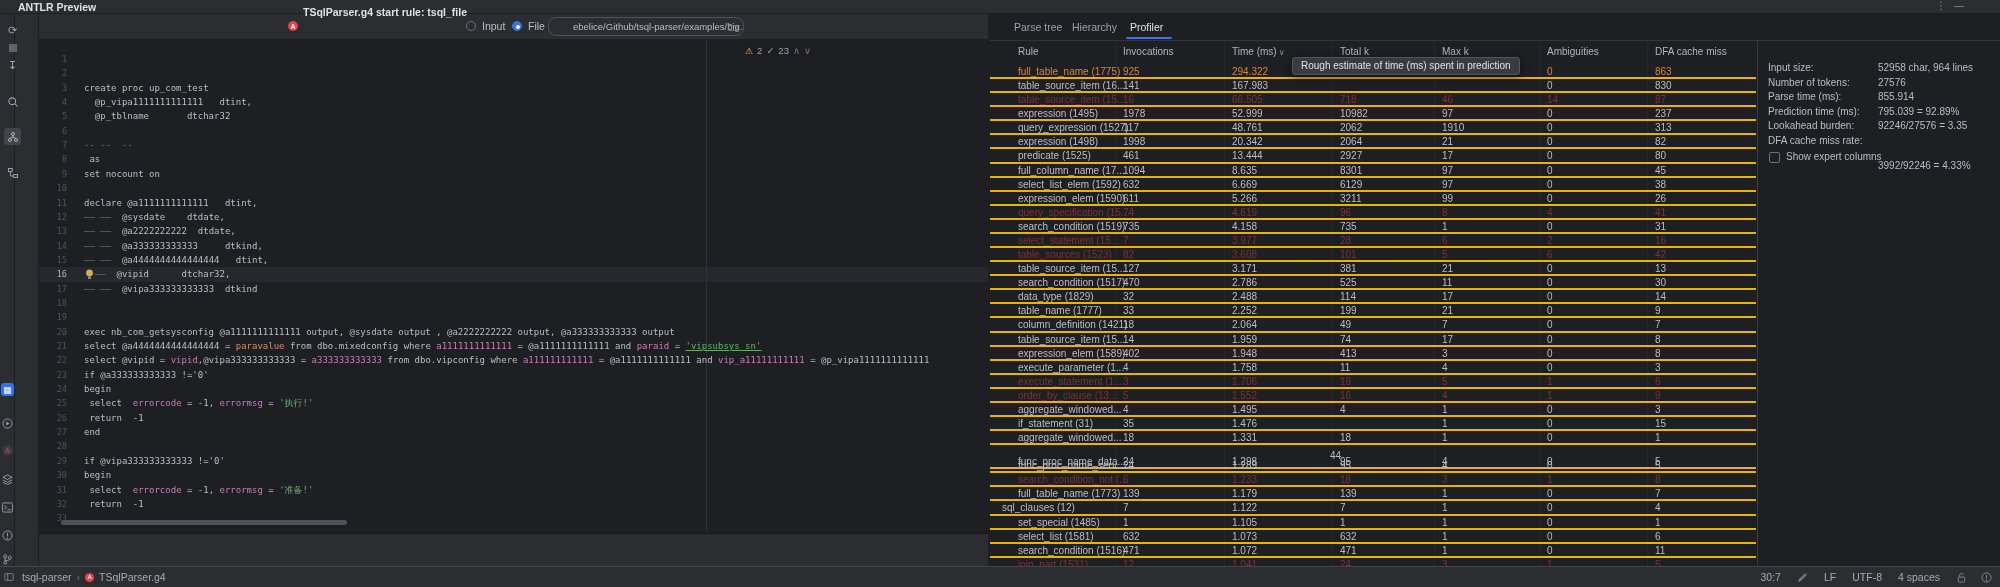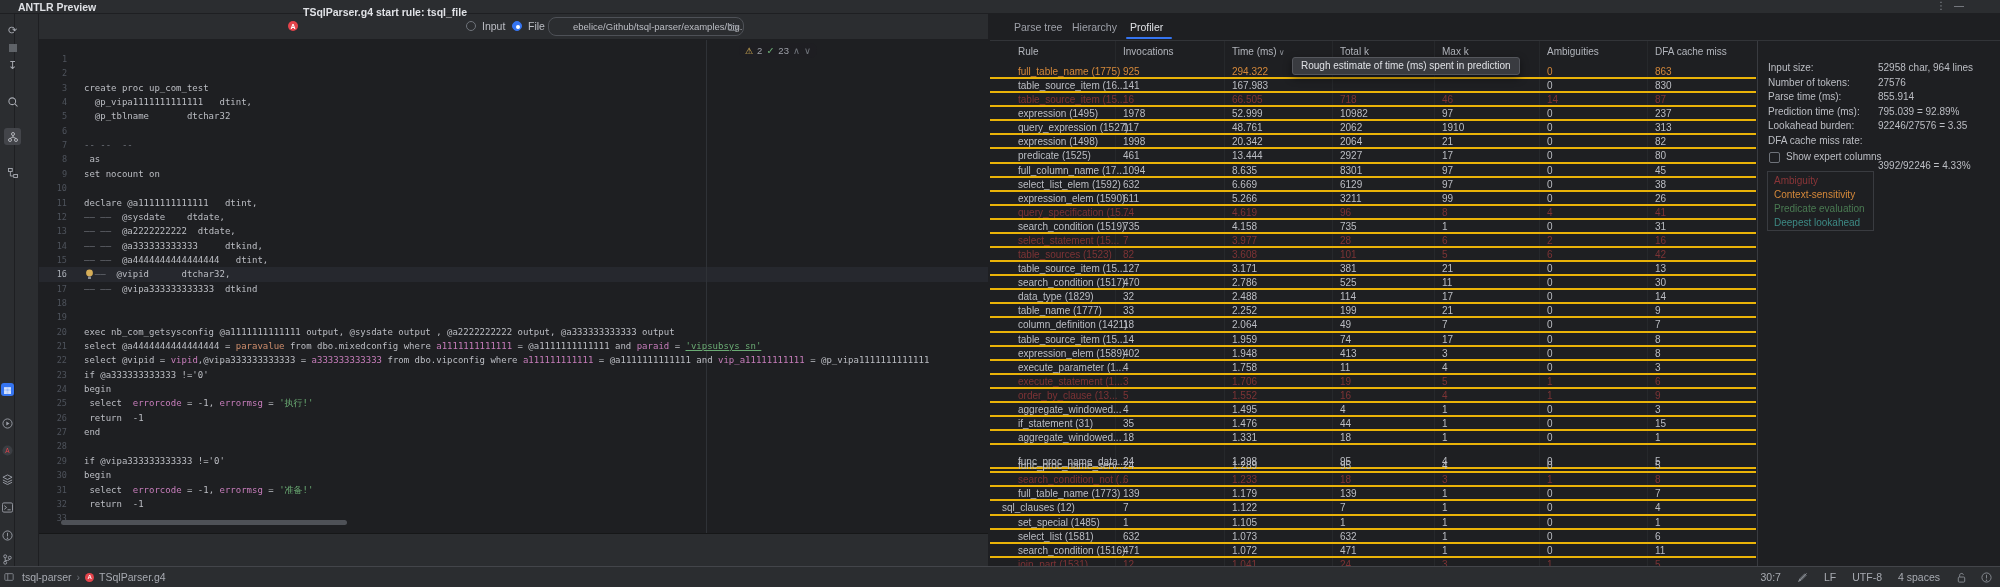--- a/index.html
+++ b/index.html
@@ -522,21 +522,21 @@
           <div class="td" style="left: 242px;">1.495</div>
           <div class="td" style="left: 350px;">4</div>
           <div class="td" style="left: 452px;">1</div>
           <div class="td" style="left: 557px;">0</div>
           <div class="td" style="left: 665px;">3</div>
         </div>
         <div class="abs trow row-normal" style="top: 376px;">
           <div class="td" style="left: 28px;">if_statement (31)</div>
           <div class="td" style="left: 133px;">35</div>
           <div class="td" style="left: 242px;">1.476</div>
-          <div class="td" style="left: 350px;">44</div>
+          <div class="td" style="left: 340px; margin-top: 32px;">44</div>
           <div class="td" style="left: 452px;">1</div>
           <div class="td" style="left: 557px;">0</div>
           <div class="td" style="left: 665px;">15</div>
         </div>
         <div class="abs trow row-normal" style="top: 390.08px;">
           <div class="td" style="left: 28px;">aggregate_windowed...</div>
           <div class="td" style="left: 133px;">18</div>
           <div class="td" style="left: 242px;">1.331</div>
           <div class="td" style="left: 350px;">18</div>
           <div class="td" style="left: 452px;">1</div>
@@ -637,26 +637,20 @@
           <div class="abs stat-value" style="top: 50.2px;">855.914</div>
           <div class="abs stat-label" style="top: 64.8px;">Prediction time (ms):</div>
           <div class="abs stat-value" style="top: 64.8px;">795.039 = 92.89%</div>
           <div class="abs stat-label" style="top: 79.4px;">Lookahead burden:</div>
           <div class="abs stat-value" style="top: 79.4px;">92246/27576 = 3.35</div>
           <div class="abs stat-label" style="top: 94px;">DFA cache miss rate:</div>
           <div class="abs stat-value" style="top: 94px; margin-top: 25px;">3992/92246 = 4.33%</div>
         </div>
       <div class="abs" id="expert-box"></div>
       <div class="abs" id="expert-label">Show expert columns</div>
-      <div class="abs" id="legend">
-          <div class="legend-item" style="color: rgb(138, 53, 56);">Ambiguity</div>
-          <div class="legend-item" style="color: rgb(213, 136, 58);">Context-sensitivity</div>
-          <div class="legend-item" style="color: rgb(74, 122, 82);">Predicate evaluation</div>
-          <div class="legend-item" style="color: rgb(61, 138, 133);">Deepest lookahead</div>
-        </div>
     </div>
   </div>
 
   <div class="abs" id="statusbar">
     <span style="margin-left:4px;">
       <svg width="10" height="10" viewBox="0 0 12 12">
           <rect x="1" y="2" width="10" height="8" rx="1" fill="none" stroke="#8a8e95"></rect>
           <line x1="4.5" y1="2" x2="4.5" y2="10" stroke="#8a8e95"></line>
         </svg>
     </span>

